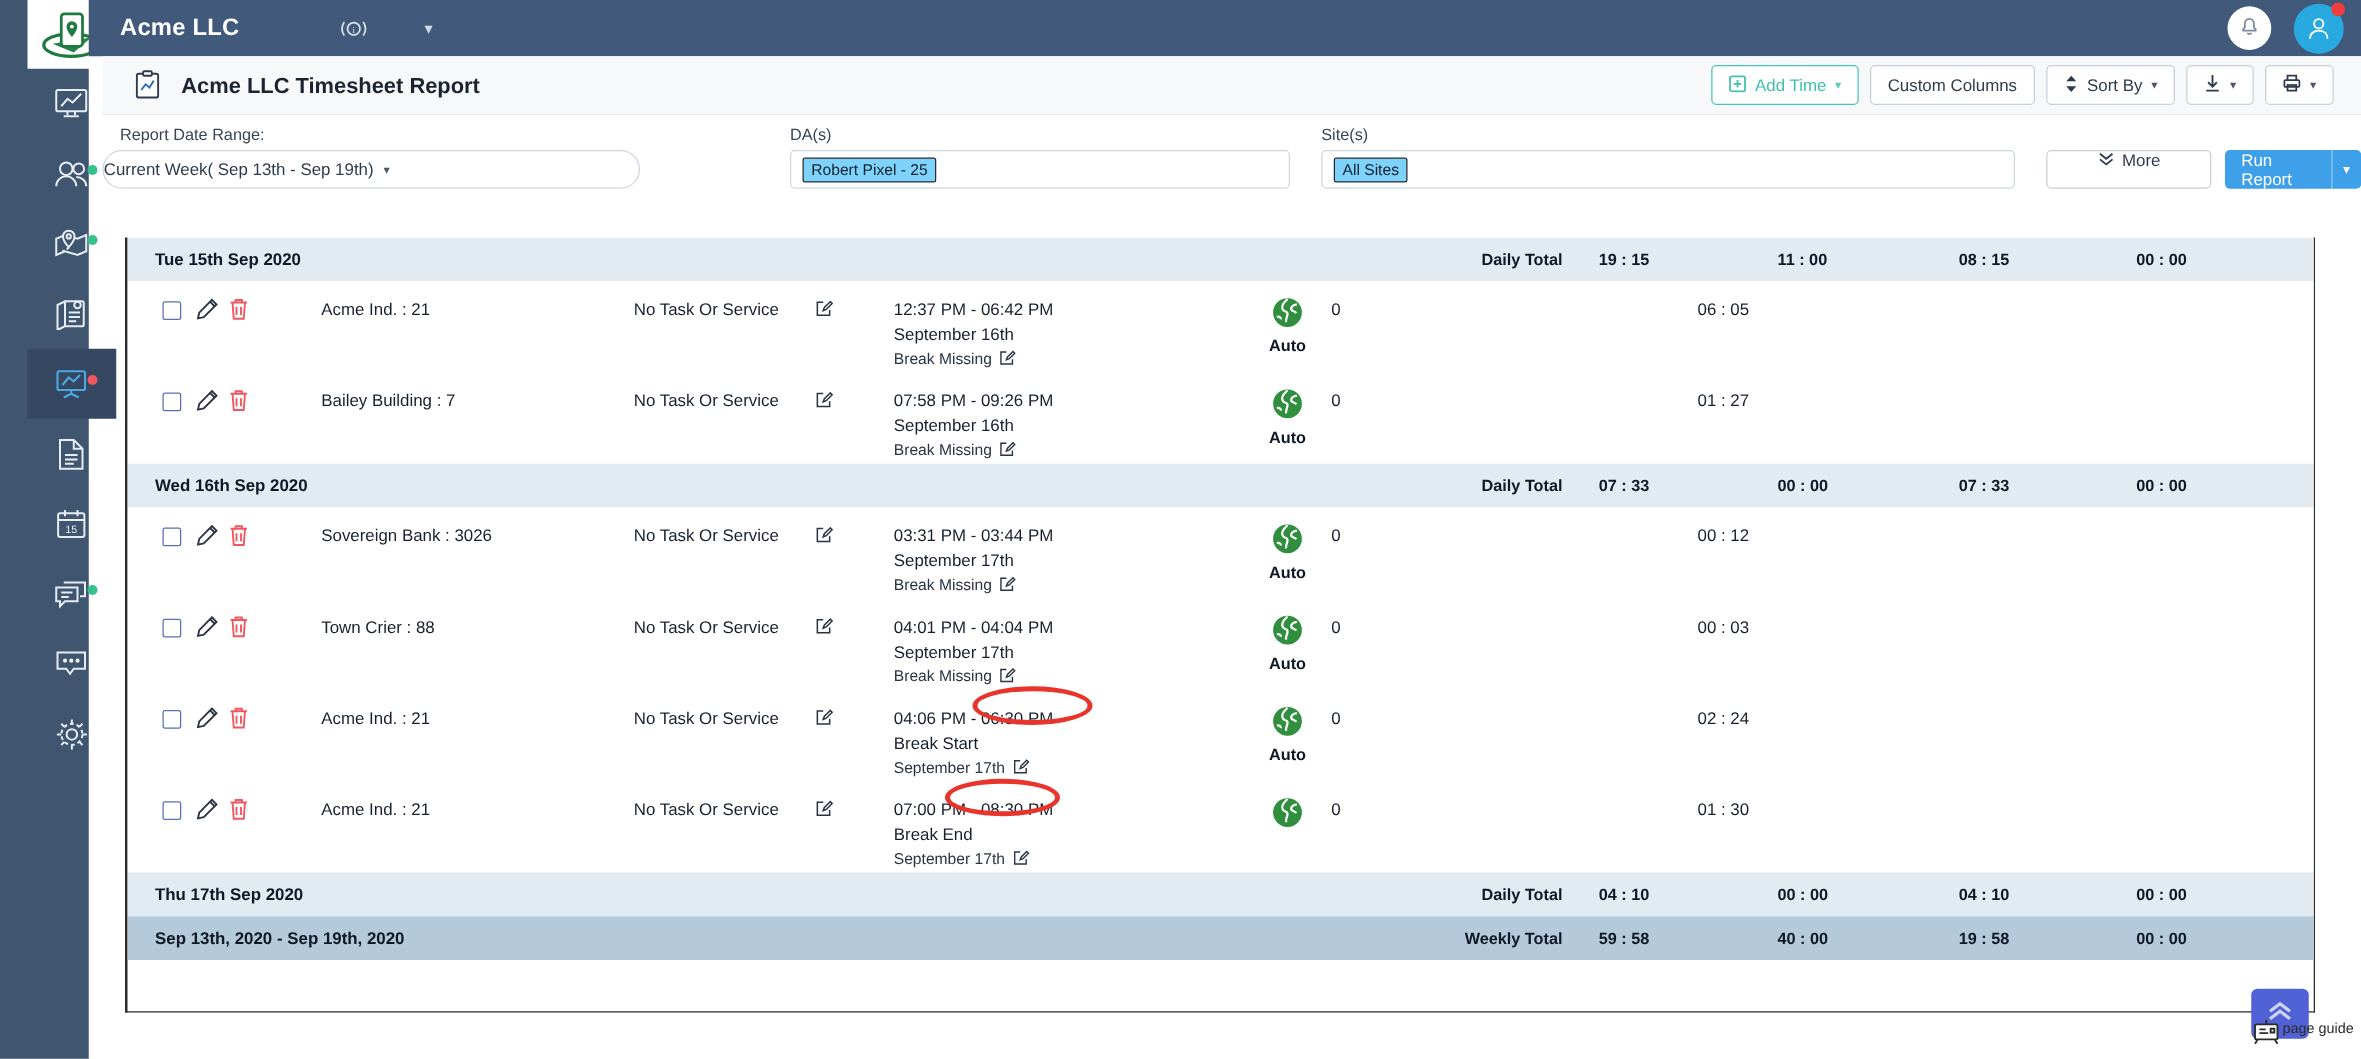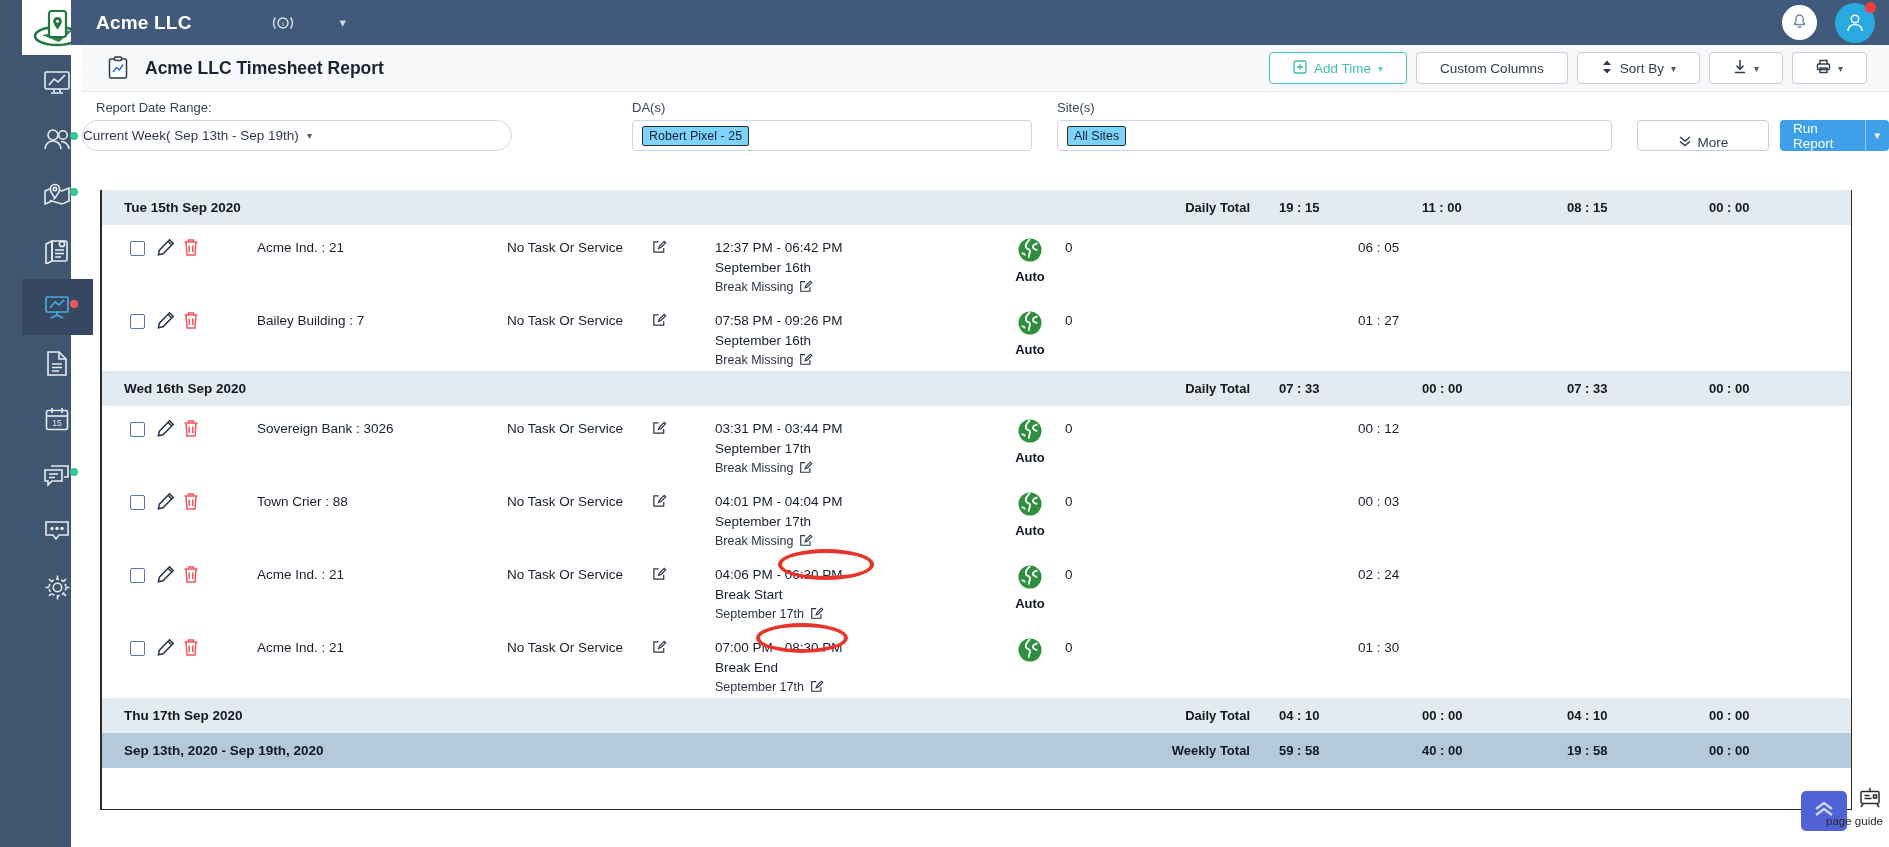--- a/index.html
+++ b/index.html
@@ -83,21 +83,21 @@
   #pagehead-title {
     margin-left: 16px; font-size: 17.5px; font-weight: 600; color: #1b2330;
   }
   #pagehead-actions {
     position:absolute; right: 22px; top: 7px; display:flex; gap: 9px;
   }
   .btn {
     height: 32px; border: 1px solid #c8cfd9; border-radius: 4px;
     background: #ffffff; color: #2f3b4c; font-size: 13.5px;
     display:flex; align-items:center; justify-content:center;
-    padding: 0 23px; cursor:pointer; gap: 7px; white-space: nowrap;
+    padding: 0 13px; cursor:pointer; gap: 7px; white-space: nowrap;
     font-family: "Liberation Sans", sans-serif;
   }
   .btn.teal { border-color: #49c5b6; color: #3fbfae; }
   .caret { font-size: 10px; opacity:.85; }
 
   
   #filters {
     position:absolute; left: 82px; top: 92px; width: 1807px; height: 98px;
     background: #ffffff;
   }
@@ -114,21 +114,21 @@
   }
   #dabox { left: 550px; top: 28px; width: 400px; padding-left: 9px; }
   #sitebox { left: 975px; top: 28px; width: 555px; padding-left: 9px; }
   .chip {
     border:1px solid #2b2b2b; border-radius:2px; background:#7dd3fc;
     font-size: 12.5px; color:#17202e; padding: 2px 6px;
   }
   #more-btn {
     position:absolute; left: 1555px; top: 28px; width: 132px; height: 31px;
     border:1px solid #c8cfd9; border-radius: 4px; background:#fff;
-    display:flex; align-items:flex-end; justify-content:center; gap:6px;
+    display:flex; align-items:flex-start; justify-content:center; gap:6px;
     font-size: 13.5px; color:#2f3b4c; cursor:pointer;
   }
   #run-report {
     position:absolute; left: 1698px; top: 28px; height: 31px;
     background:#3fa0ea; border-radius:4px; display:flex; align-items:center;
     color:#fff; font-size: 13.5px; cursor:pointer;
   }
   #run-report .lbl { padding: 0 13px; }
   #run-report .sep { width:1px; height:31px; background:rgba(255,255,255,.45); }
   #run-report .cr { padding: 0 9px; font-size: 11px;}
@@ -187,22 +187,22 @@
     pointer-events: none;
   }
 
   
   #scrolltop {
     position:absolute; right: 42px; bottom: 16px; width: 46px; height: 40px;
     background:#5161d6; border-radius: 5px; display:flex;
     align-items:center; justify-content:center; cursor:pointer;
   }
   #guide {
-    position:absolute; right: 6px; bottom: 20px; display:flex;
-    flex-direction:column; align-items:flex-end; cursor:pointer;
+    position:absolute; right: 6px; bottom: 4px; display:flex;
+    flex-direction:row; align-items:flex-start; cursor:pointer;
   }
   #guide-label { font-size: 11.5px; color:#2b2b2b; margin-top: 1px;}
 </style>
 </head>
 <body>
 
 <div id="rail">
   <div id="rail-logo">
     <svg width="50" height="40" viewBox="0 0 50 40">
       <ellipse cx="25" cy="28" rx="22" ry="9" fill="none" stroke="#1f7a3f" stroke-width="2.6"></ellipse>

